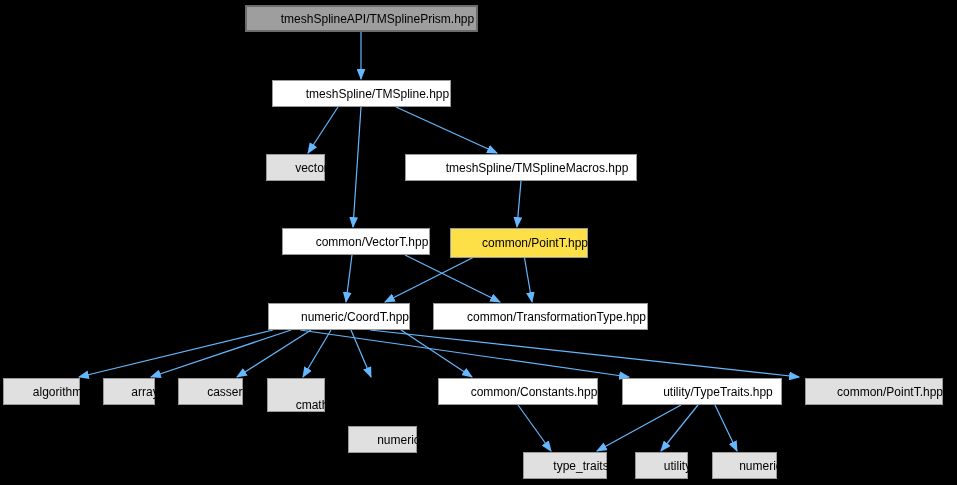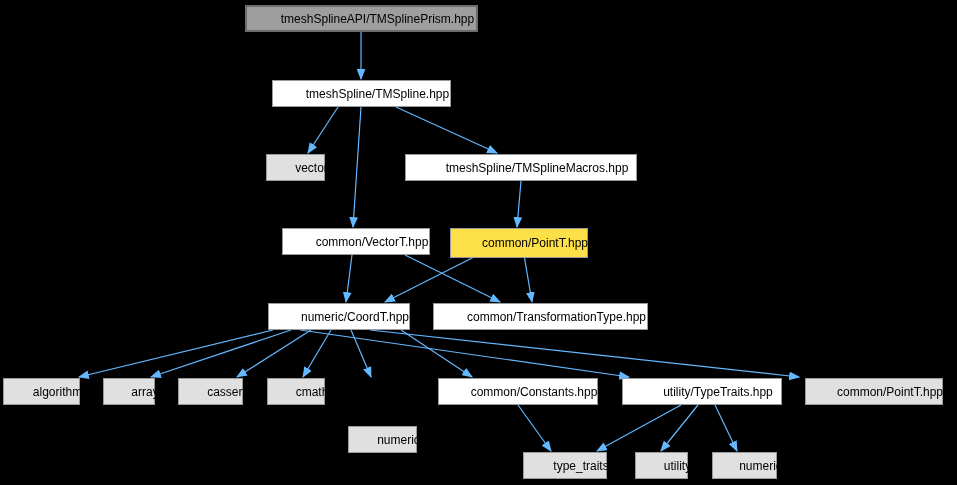--- a/index.html
+++ b/index.html
@@ -100,21 +100,21 @@
   </div>
       <div class="node style-external" style="left: 3px; top: 378px; width: 77px; height: 27px; background: rgb(224, 224, 224); border-color: rgb(154, 154, 154);">
     <span class="node-label">algorithm</span>
   </div>
       <div class="node style-external" style="left: 103px; top: 378px; width: 52px; height: 27px; background: rgb(224, 224, 224); border-color: rgb(154, 154, 154);">
     <span class="node-label">array</span>
   </div>
       <div class="node style-external" style="left: 178px; top: 378px; width: 65px; height: 27px; background: rgb(224, 224, 224); border-color: rgb(154, 154, 154);">
     <span class="node-label">cassert</span>
   </div>
-      <div class="node style-external" style="left: 267px; top: 378px; width: 58px; height: 27px; background: rgb(224, 224, 224); border-color: rgb(154, 154, 154);">
+      <div class="node style-external" style="left: 267px; top: 378px; width: 58px; height: 34px; background: rgb(224, 224, 224); border-color: rgb(154, 154, 154); align-items: flex-end;">
     <span class="node-label">cmath</span>
   </div>
       <div class="node style-external" style="left: 348px; top: 378px; width: 69px; height: 27px; background: rgb(224, 224, 224); border-color: rgb(154, 154, 154); margin-top: 48px;">
     <span class="node-label">numeric</span>
   </div>
       <div class="node style-file" style="left: 438px; top: 378px; width: 160px; height: 27px; background: rgb(255, 255, 255); border-color: rgb(154, 154, 154);">
     <span class="node-label">common/Constants.hpp</span>
   </div>
       <div class="node style-file" style="left: 622px; top: 378px; width: 160px; height: 27px; background: rgb(255, 255, 255); border-color: rgb(154, 154, 154);">
     <span class="node-label">utility/TypeTraits.hpp</span>

